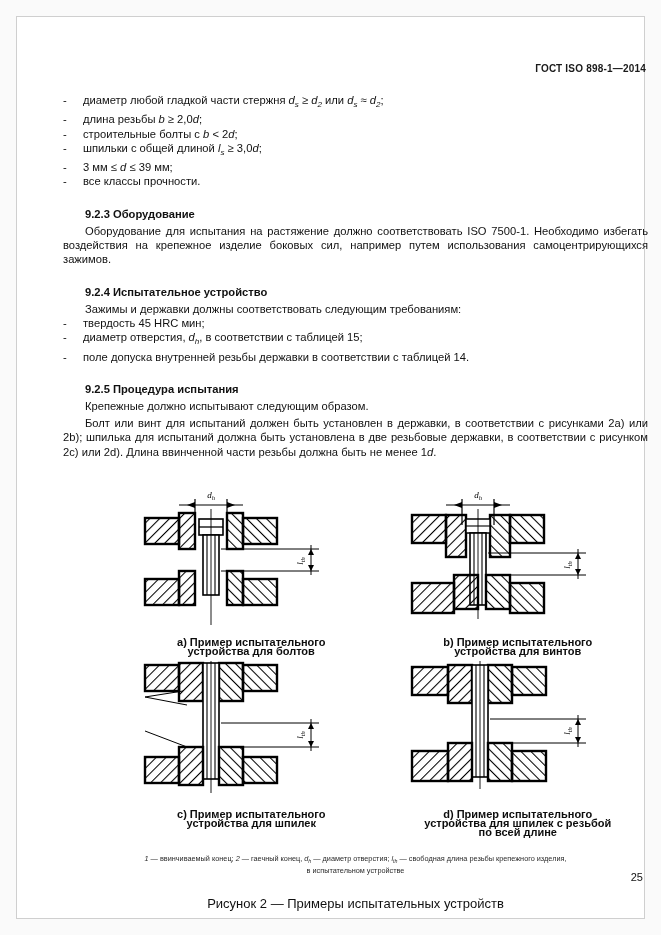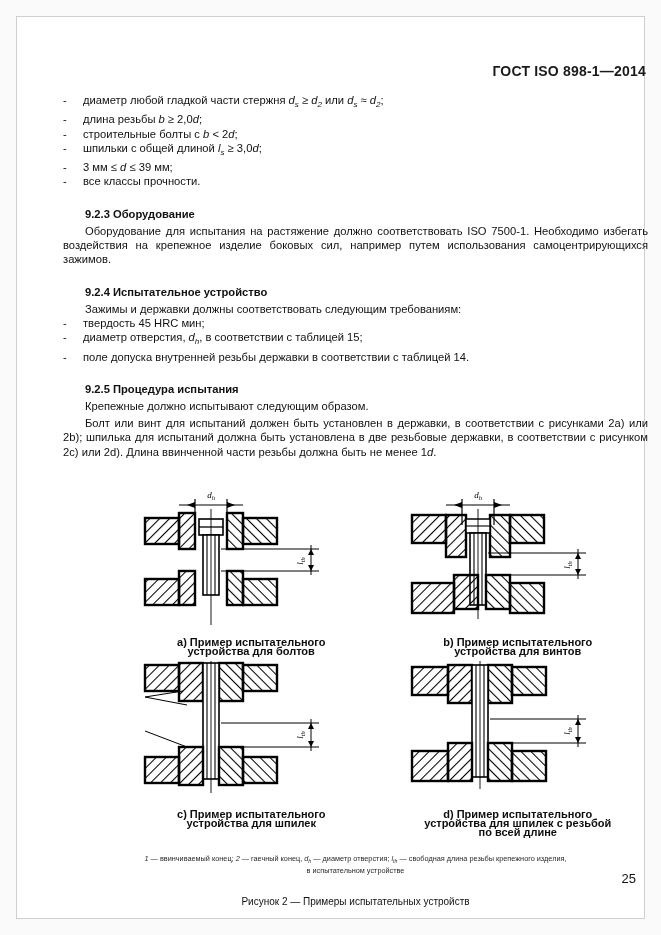--- a/index.html
+++ b/index.html
@@ -29,21 +29,21 @@
   }
   .content {
     position: absolute;
     left: 46px;
     top: 46px;
     width: 585px;
   }
   
   .header {
     text-align: right;
-    font-size: 14px;
+    font-size: 10px;
     font-weight: bold;
     color: #1a1a1a;
     letter-spacing: 0.2px;
     padding-right: 2px;
     height: 16px;
   }
   
   .body-block {
     margin-top: 14px;
     color: #111;
@@ -108,28 +108,28 @@
     margin-top: 16px;
     font-size: 7.3px;
     text-align: center;
     color: #2a2a2a;
     line-height: 10px;
     padding: 0 24px;
   }
   .fig-title {
     margin-top: 20px;
     text-align: center;
-    font-size: 10px;
+    font-size: 13px;
     color: #111;
   }
   .page-number {
     position: absolute;
-    right: 12px;
+    right: 5px;
     top: 808px;
-    font-size: 13px;
+    font-size: 11px;
     color: #111;
   }
 </style>
 </head>
 <body>
 
 <div class="page">
   <div class="sheet">
     <div class="content">
 

